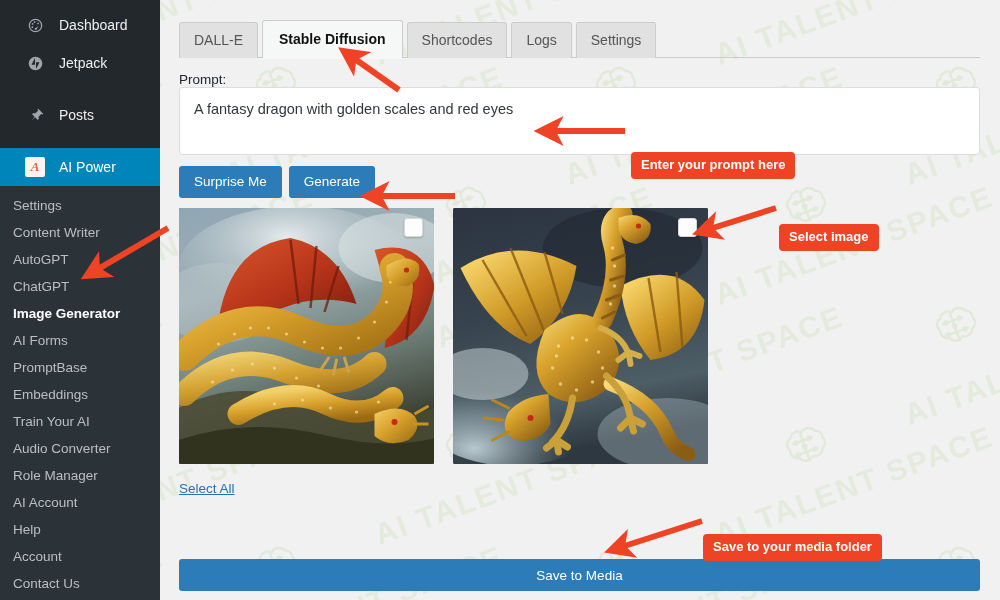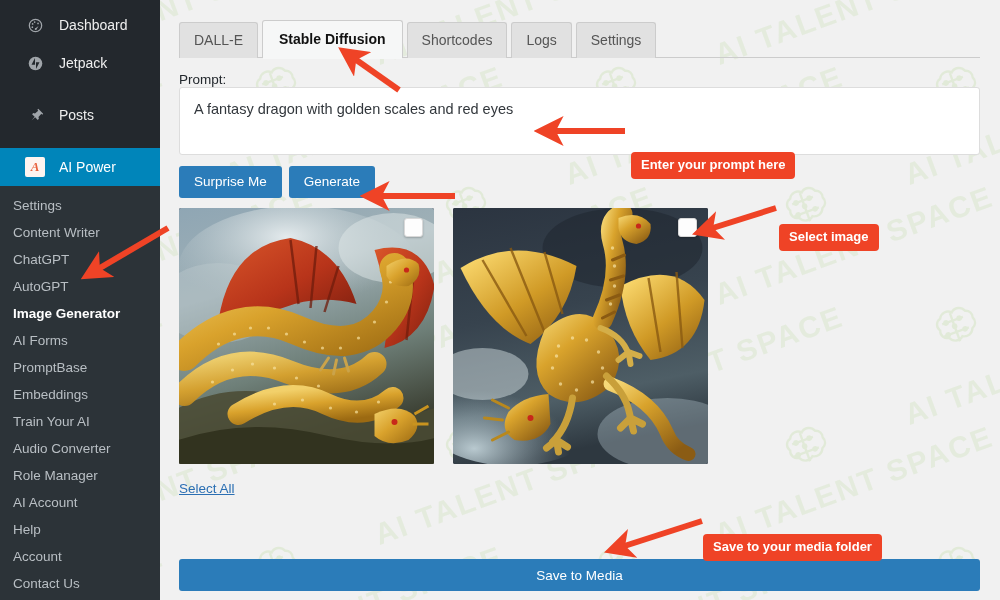--- a/index.html
+++ b/index.html
@@ -488,22 +488,22 @@
 
       <div class="sb-main-item active spaced">
         <span class="ai-logo-box">A</span>
         <span>AI Power</span>
       </div>
     </div>
 
     <div class="sb-sub" id="sb-sub">
         <div class="sb-sub-item">Settings</div>
         <div class="sb-sub-item">Content Writer</div>
+        <div class="sb-sub-item">AutoGPT</div>
         <div class="sb-sub-item">ChatGPT</div>
-        <div class="sb-sub-item">AutoGPT</div>
         <div class="sb-sub-item current">Image Generator</div>
         <div class="sb-sub-item">AI Forms</div>
         <div class="sb-sub-item">PromptBase</div>
         <div class="sb-sub-item">Embeddings</div>
         <div class="sb-sub-item">Train Your AI</div>
         <div class="sb-sub-item">Audio Converter</div>
         <div class="sb-sub-item">Role Manager</div>
         <div class="sb-sub-item">AI Account</div>
         <div class="sb-sub-item">Help</div>
         <div class="sb-sub-item">Account</div>

